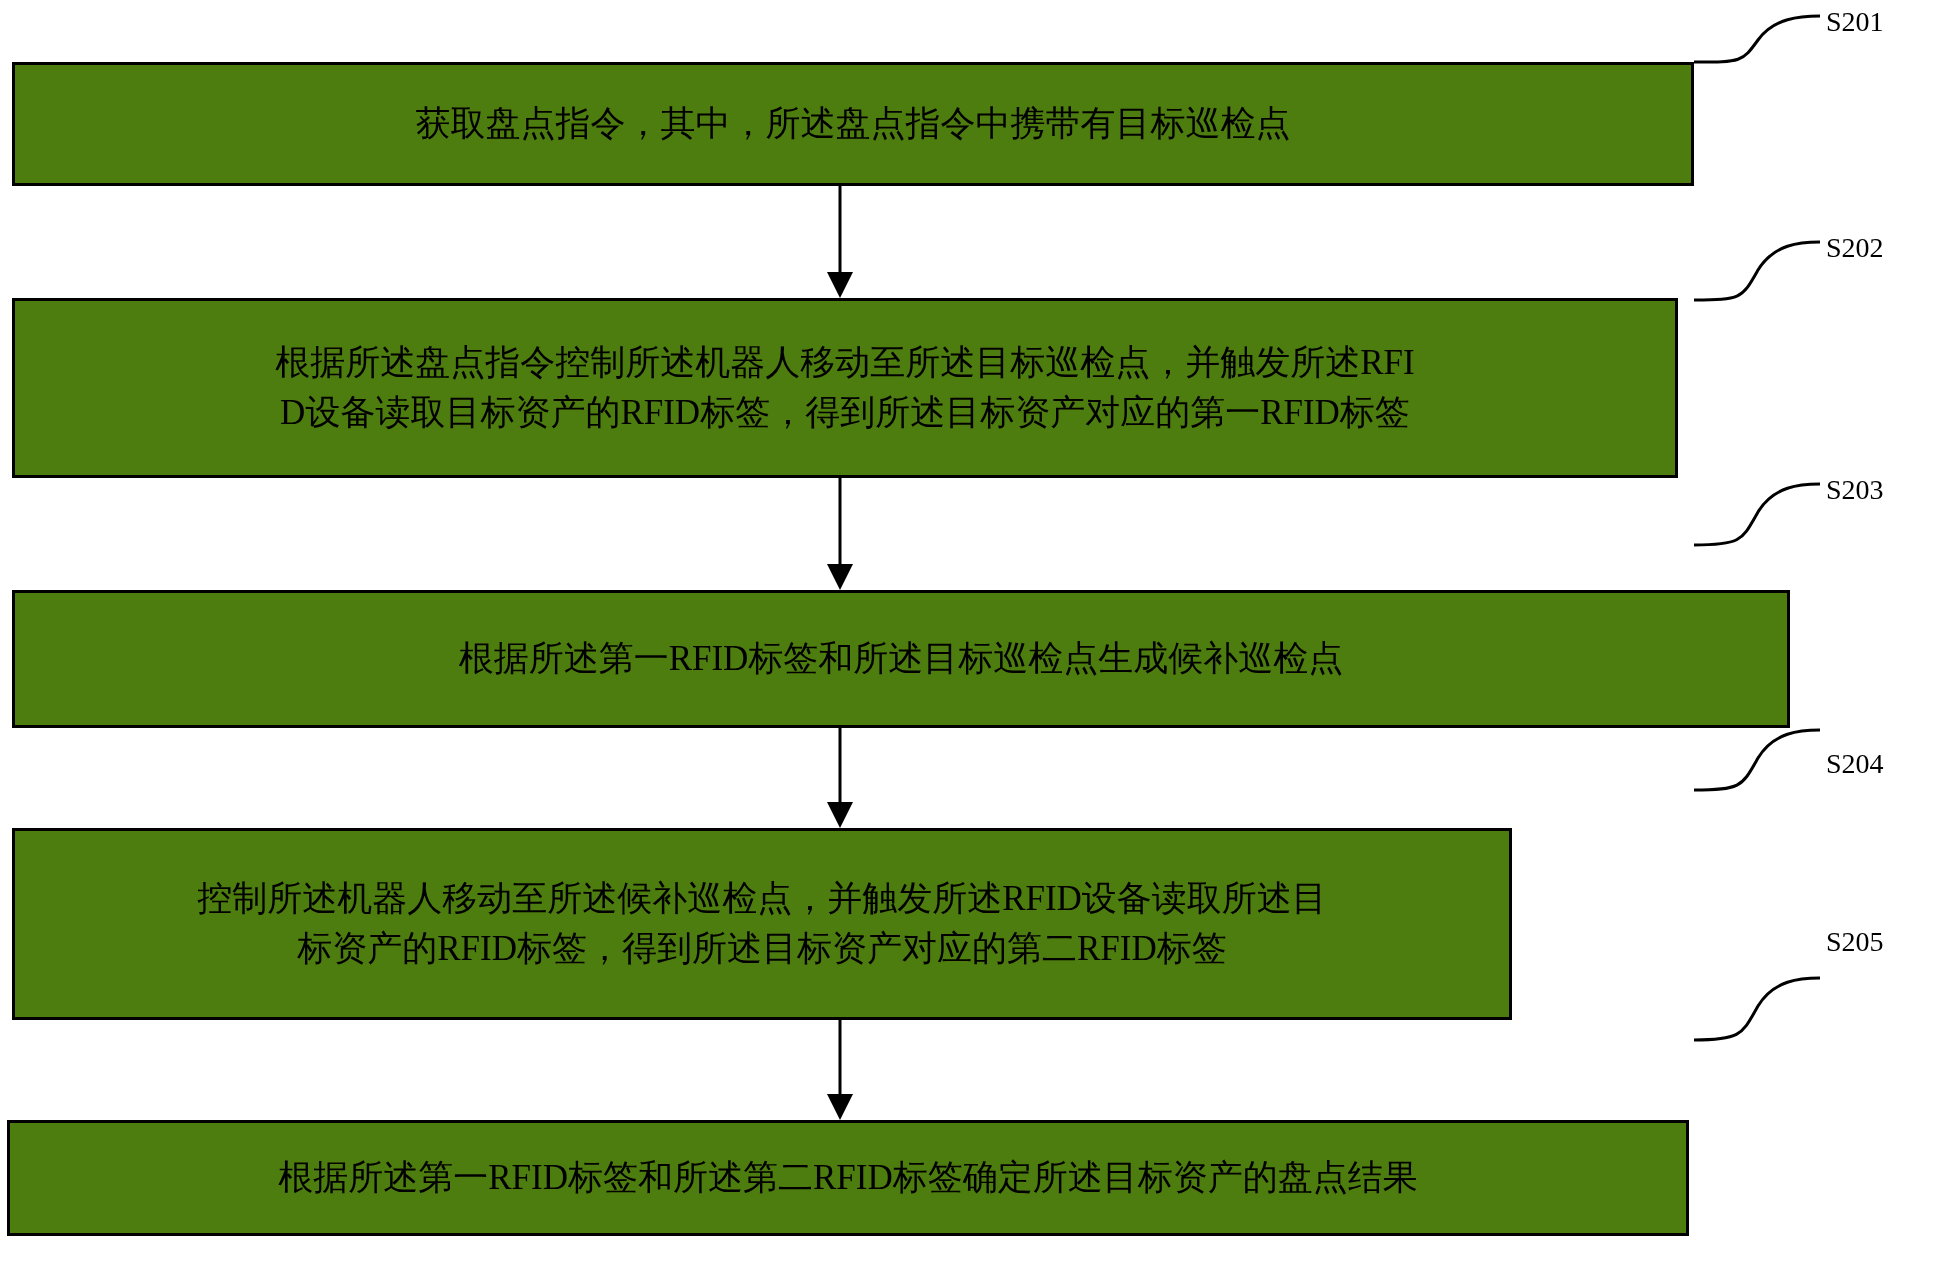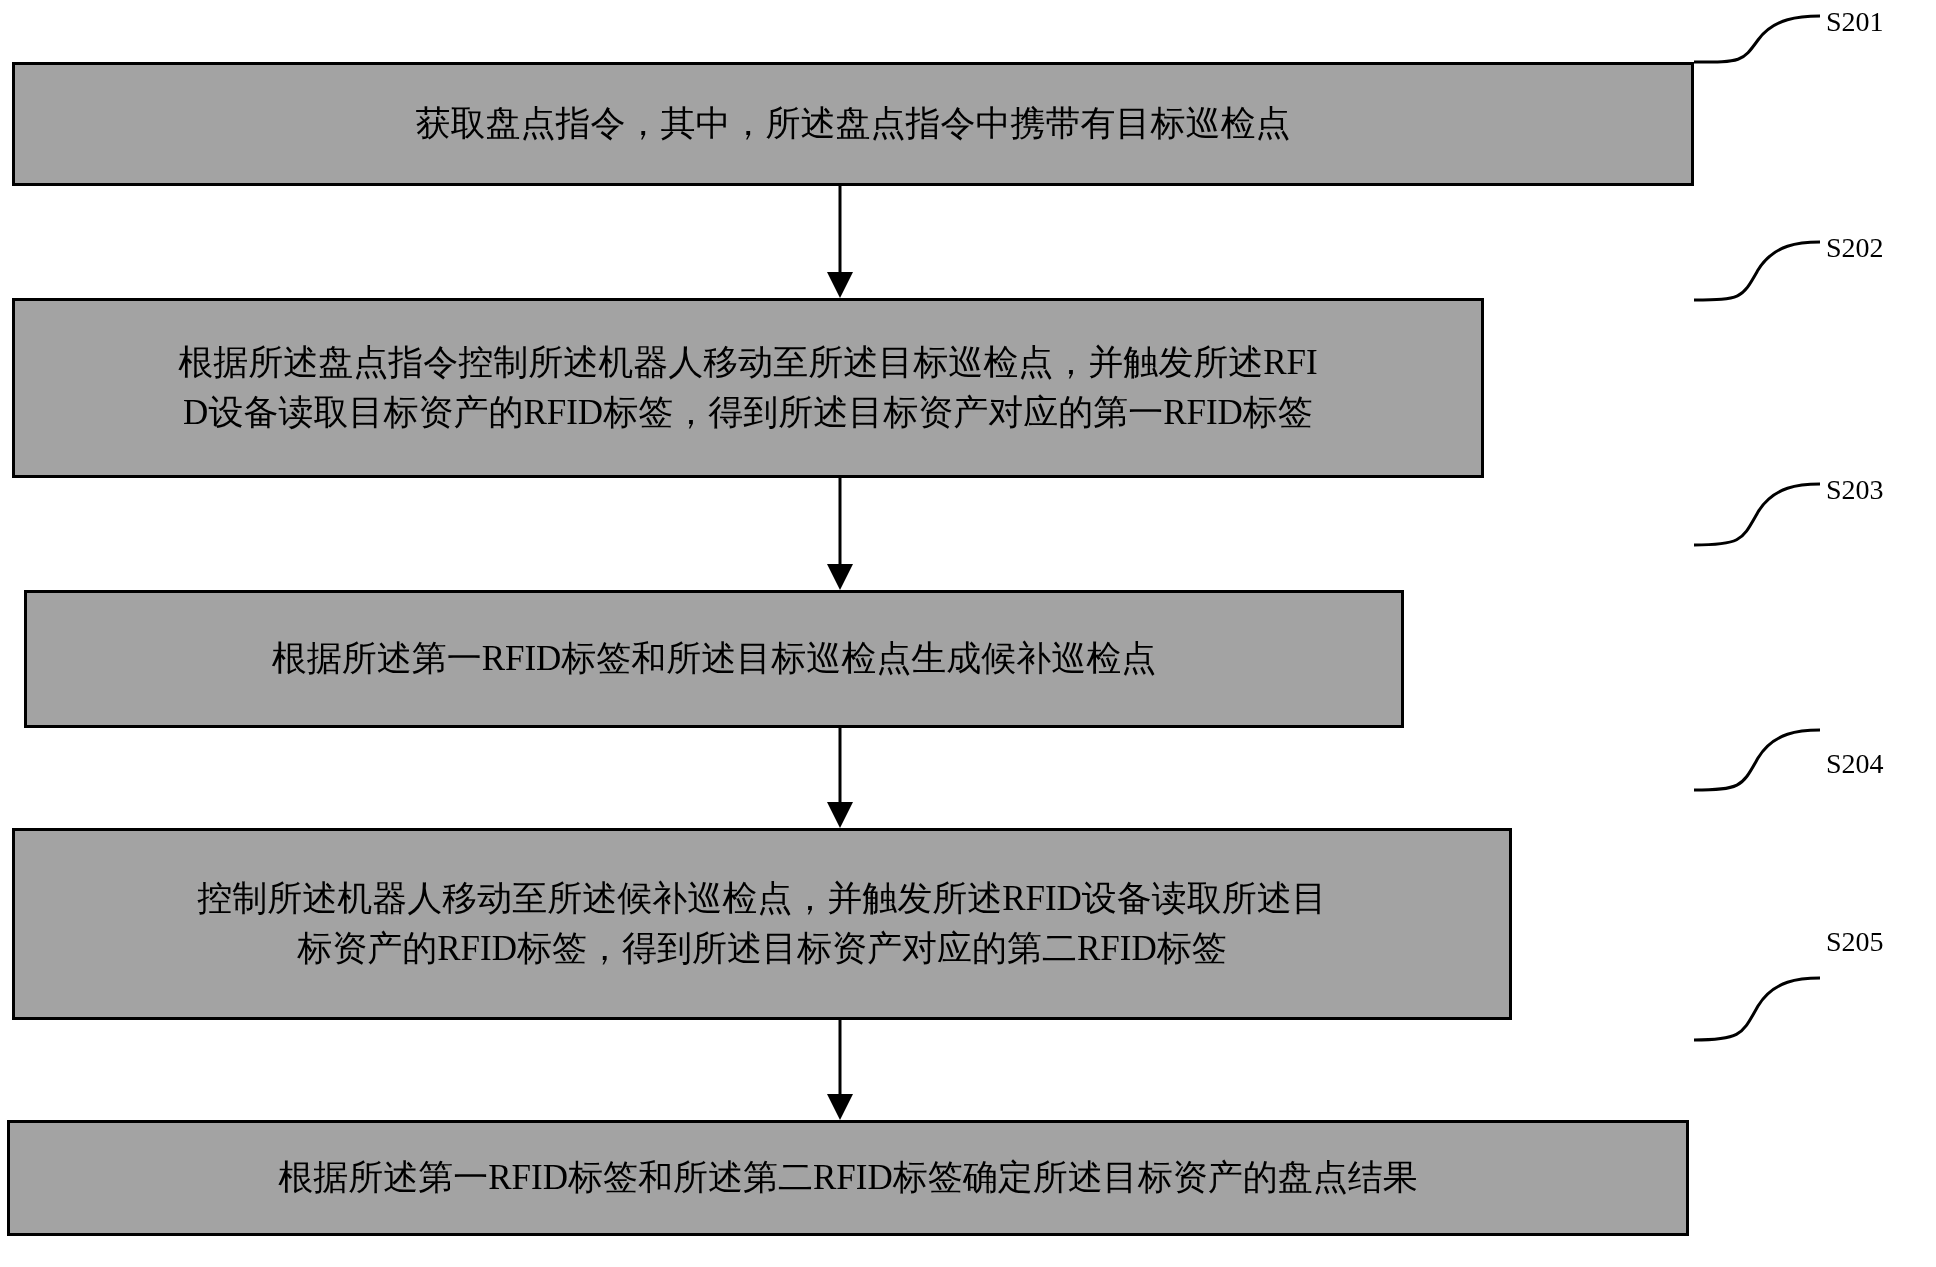--- a/index.html
+++ b/index.html
@@ -18,21 +18,21 @@
   #flowchart {
     position: absolute;
     left: 0;
     top: 0;
     width: 1936px;
     height: 1267px;
   }
   .step-box {
     position: absolute;
     border: 3px solid #000000;
-    background: #a3a3a3;
+    background: #4d7c0f;
     box-sizing: border-box;
     display: flex;
     align-items: center;
     justify-content: center;
     text-align: center;
     padding: 4px 14px;
   }
   .step-text {
     font-size: 35px;
     line-height: 1.42;
@@ -84,27 +84,27 @@
       <line x1="840" y1="1020" x2="840" y2="1104" stroke="#000" stroke-width="3"></line>
       <polygon points="840,1120 827,1094 853,1094" fill="#000"></polygon>
     </g>
   </svg>
 
   <div class="step-box" style="left:12px; top:62px; width:1682px; height:124px;">
     <div class="step-text">获取盘点指令，其中，所述盘点指令中携带有目标巡检点</div>
   </div>
   <div class="step-label" style="left:1826px; top:8px;">S201</div>
 
-  <div class="step-box" style="left:12px; top:298px; width:1472px; height:180px;">
+  <div class="step-box" style="left:12px; top:298px; width:1666px; height:180px;">
     <div class="step-text">根据所述盘点指令控制所述机器人移动至所述目标巡检点，并触发所述RFI
 D设备读取目标资产的RFID标签，得到所述目标资产对应的第一RFID标签</div>
   </div>
   <div class="step-label" style="left:1826px; top:234px;">S202</div>
 
-  <div class="step-box" style="left:24px; top:590px; width:1380px; height:138px;">
+  <div class="step-box" style="left:12px; top:590px; width:1778px; height:138px;">
     <div class="step-text">根据所述第一RFID标签和所述目标巡检点生成候补巡检点</div>
   </div>
   <div class="step-label" style="left:1826px; top:476px;">S203</div>
 
   <div class="step-box" style="left:12px; top:828px; width:1500px; height:192px;">
     <div class="step-text">控制所述机器人移动至所述候补巡检点，并触发所述RFID设备读取所述目
 标资产的RFID标签，得到所述目标资产对应的第二RFID标签</div>
   </div>
   <div class="step-label" style="left:1826px; top:750px;">S204</div>
 

